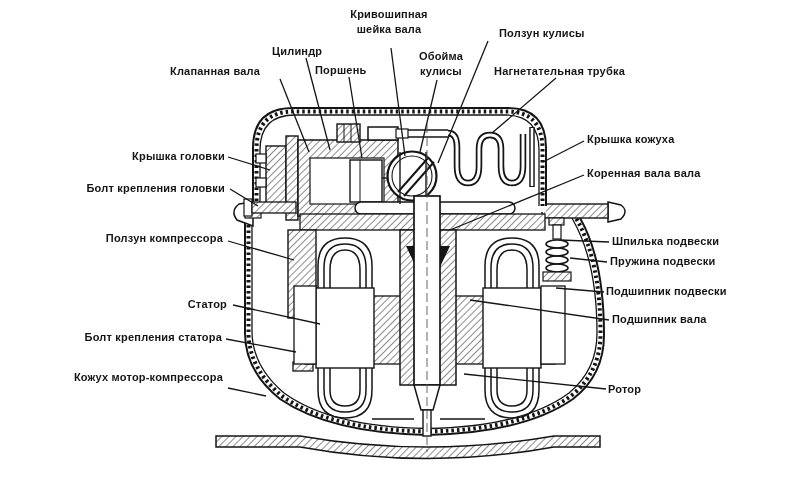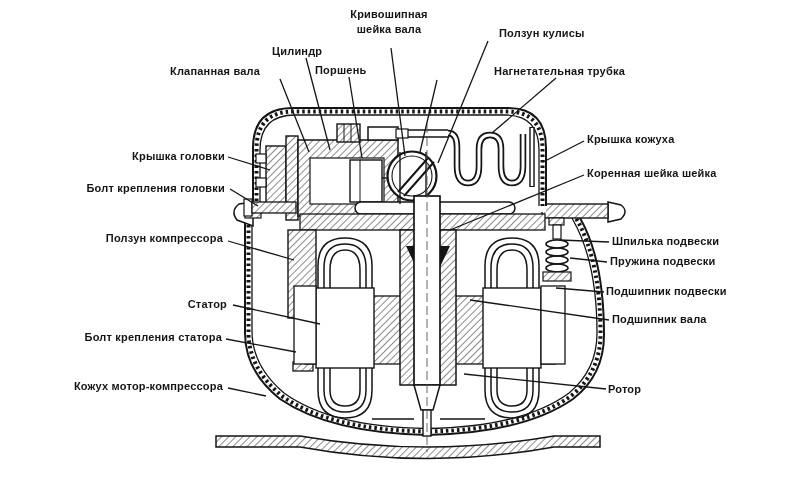--- a/index.html
+++ b/index.html
@@ -166,32 +166,34 @@
       <line x1="604" y1="292" x2="556" y2="288"></line>
       <line x1="609" y1="320" x2="470" y2="300"></line>
       <line x1="606" y1="389" x2="464" y2="374"></line>
     </g>
   </svg>
 
   <div class="lbl ctr" style="left:328px;top:7px;width:122px;">Кривошипная
 шейка вала</div>
   <div class="lbl" style="left:455px;top:26px;padding-left:44px;">Ползун кулисы</div>
   <div class="lbl" style="left:272px;top:44px;">Цилиндр</div>
+  <div class="lbl ctr" style="left:407px;top:49px;width:68px;">Обойма
+кулисы</div>
   <div class="lbl" style="left:315px;top:63px;">Поршень</div>
   <div class="lbl" style="left:170px;top:64px;width:128px;">Клапанная вала</div>
   <div class="lbl" style="left:494px;top:64px;">Нагнетательная трубка</div>
 
   <div class="lbl rgt" style="right:575px;top:149px;">Крышка головки</div>
   <div class="lbl rgt" style="right:575px;top:181px;">Болт крепления головки</div>
   <div class="lbl rgt" style="right:577px;top:231px;">Ползун компрессора</div>
   <div class="lbl rgt" style="right:573px;top:297px;">Статор</div>
   <div class="lbl rgt" style="right:578px;top:330px;">Болт крепления статора</div>
-  <div class="lbl rgt" style="right:577px;top:379px;">Кожух мотор-компрессора</div>
+  <div class="lbl rgt" style="right:577px;top:370px;">Кожух мотор-компрессора</div>
 
   <div class="lbl" style="left:587px;top:132px;">Крышка кожуха</div>
-  <div class="lbl" style="left:587px;top:166px;">Коренная шейка шейка</div>
+  <div class="lbl" style="left:587px;top:166px;">Коренная вала вала</div>
   <div class="lbl" style="left:612px;top:234px;text-align:center;">Шпилька подвески</div>
   <div class="lbl" style="left:610px;top:254px;">Пружина подвески</div>
   <div class="lbl" style="left:606px;top:284px;">Подшипник подвески</div>
   <div class="lbl" style="left:612px;top:312px;">Подшипник вала</div>
   <div class="lbl" style="left:608px;top:382px;">Ротор</div>
 
 </div>
 
 </body></html>

